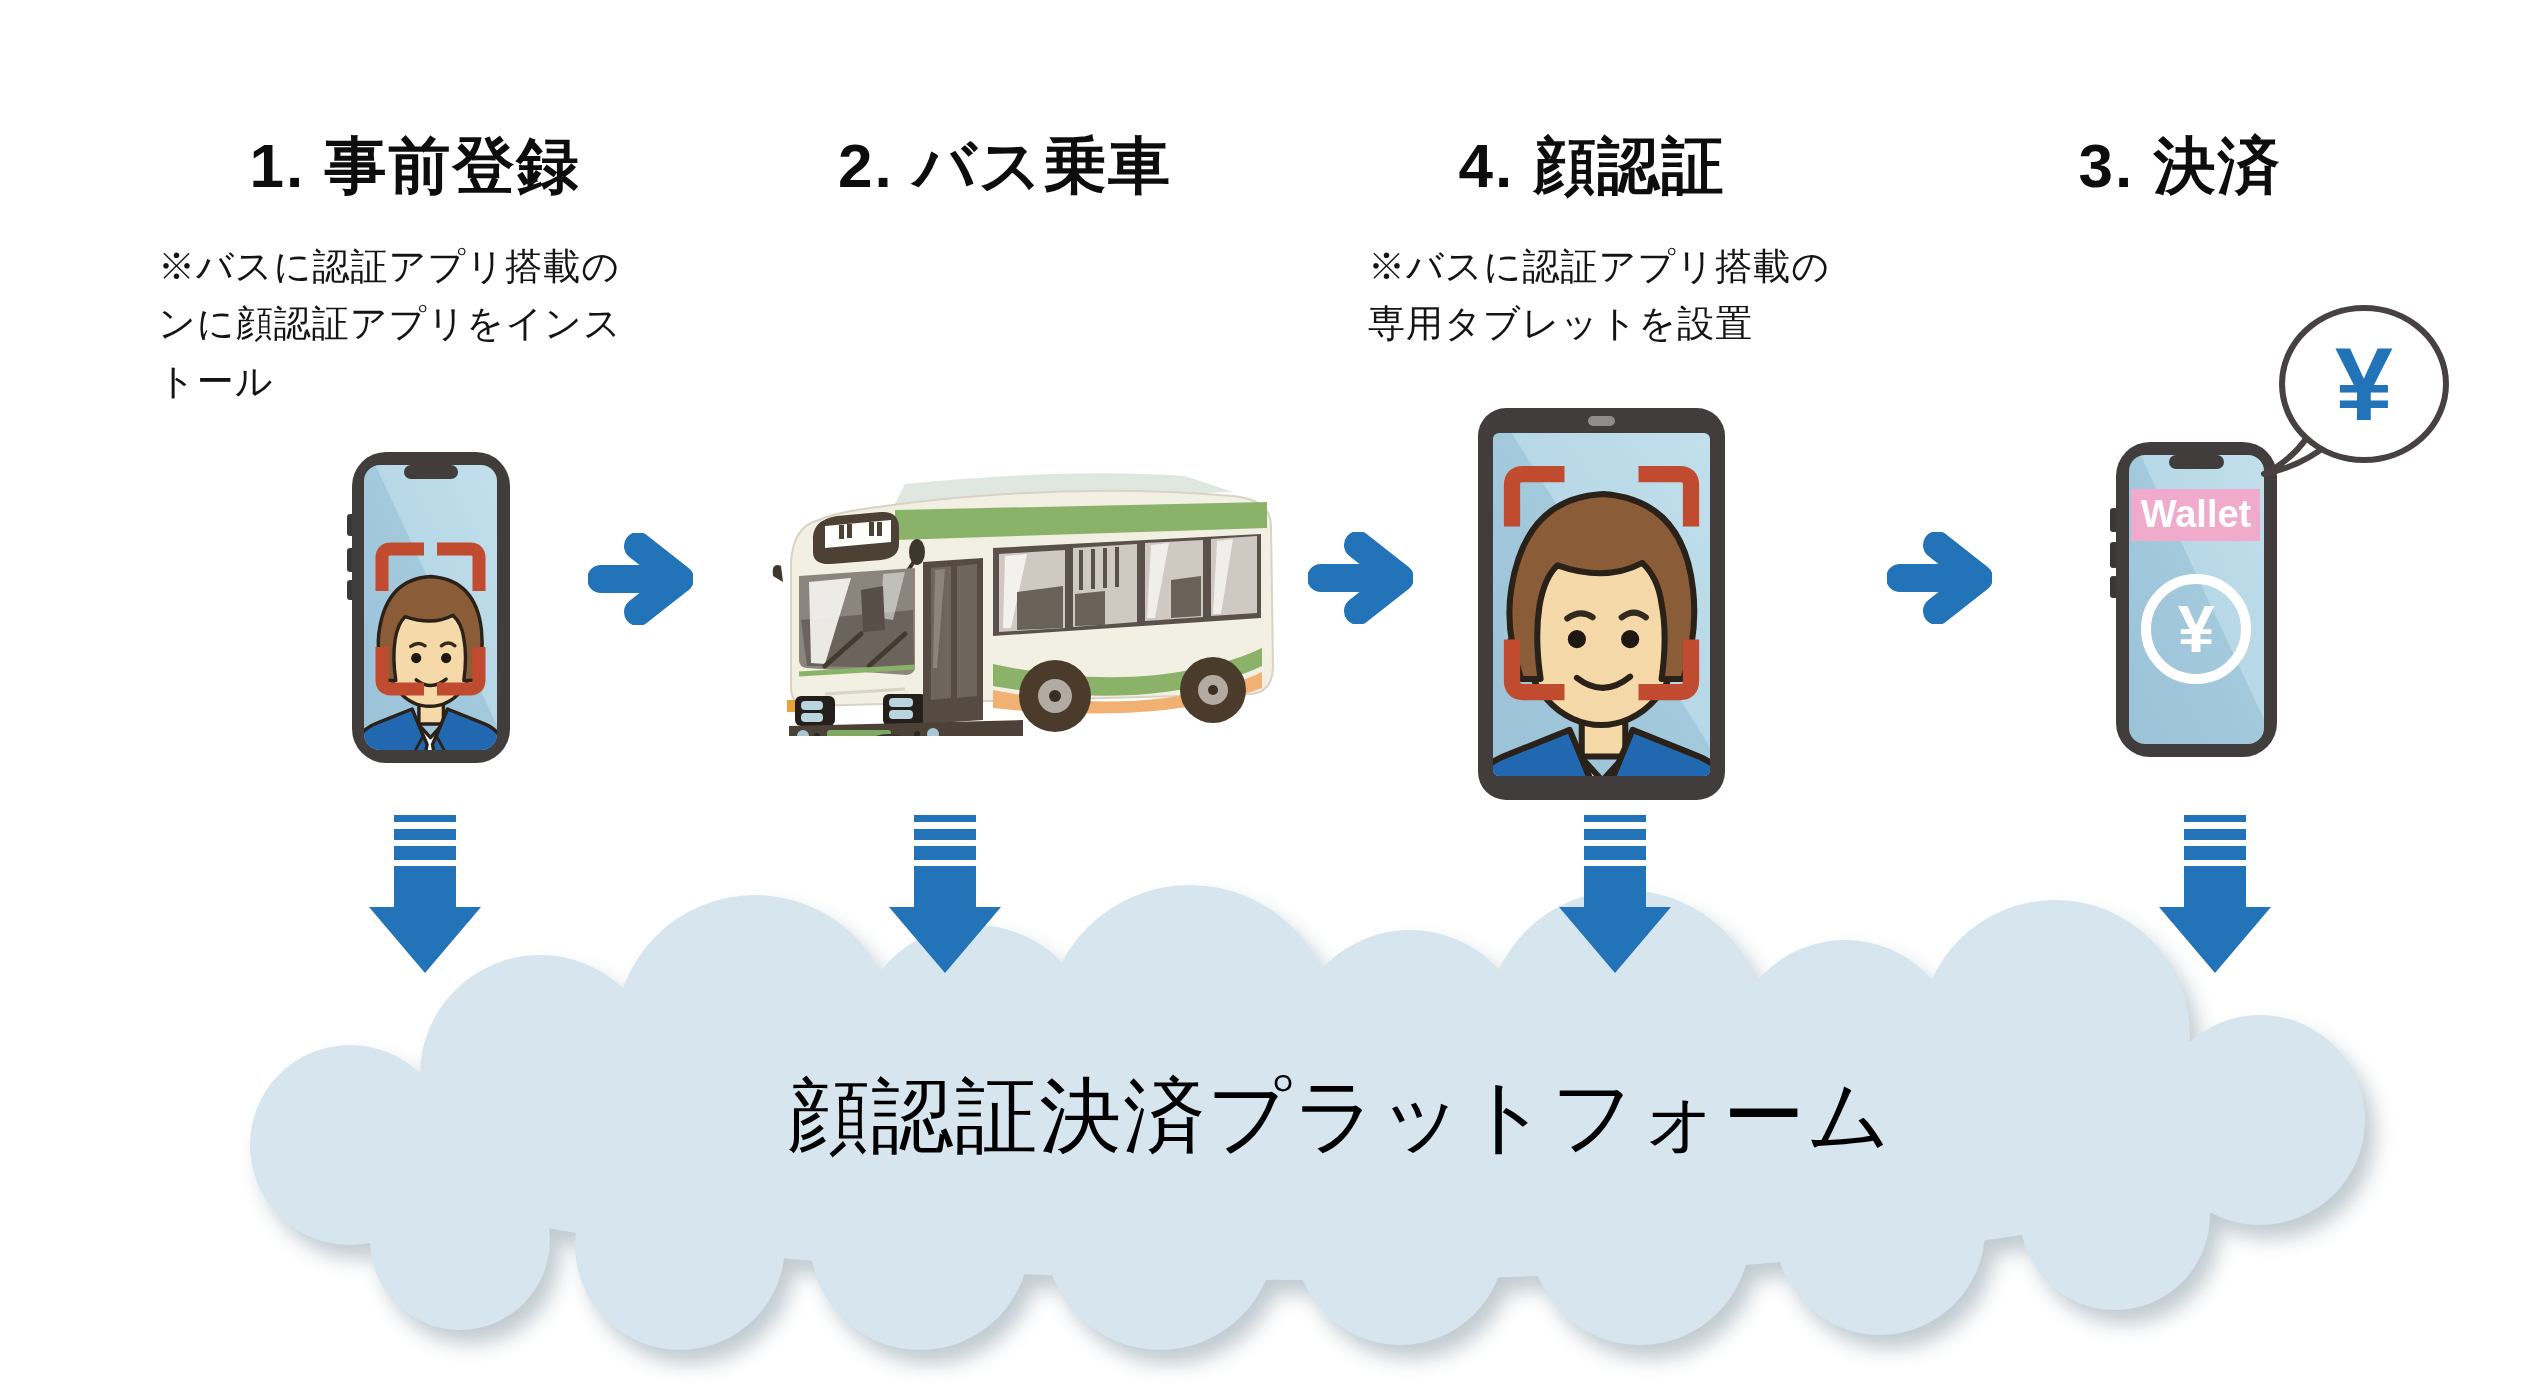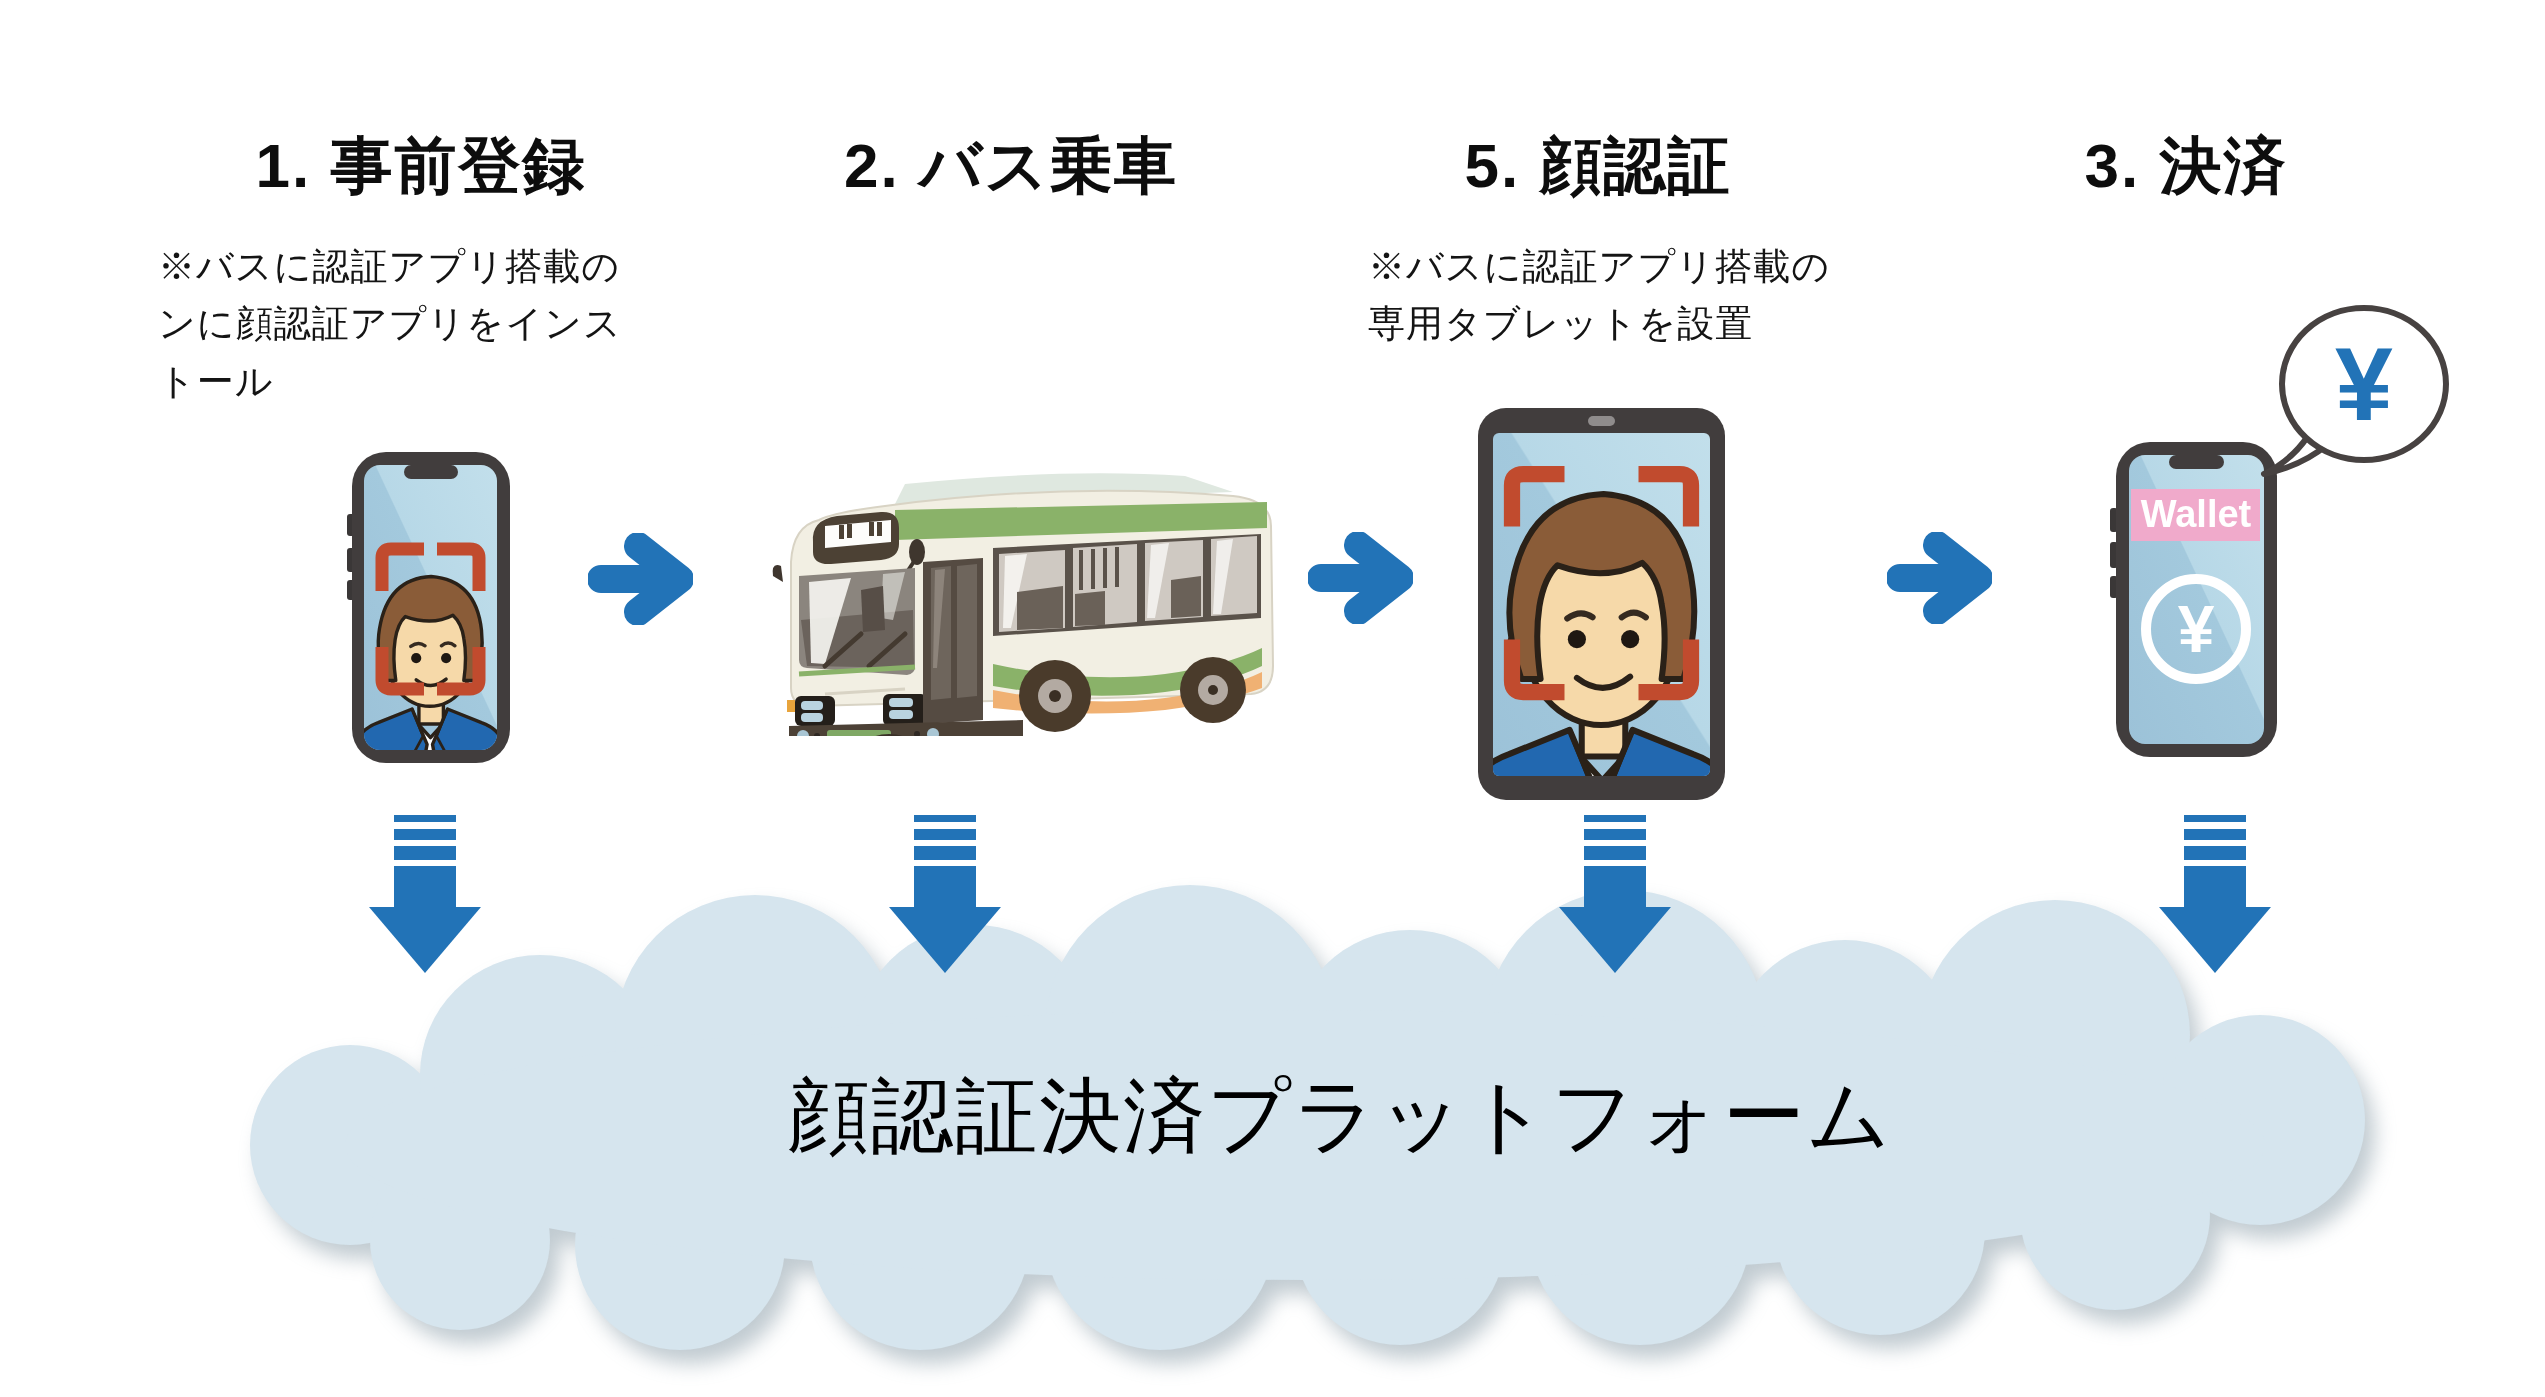--- a/index.html
+++ b/index.html
@@ -14,21 +14,20 @@
   .abs{position:absolute;}
   .step-title{
     position:absolute;
     top:124px;
     transform:translateX(-50%);
     font-size:62px;
     font-weight:700;
     letter-spacing:2px;
     white-space:nowrap;
     z-index:3;
-    margin-left:6px;
   }
   .step-note{
     position:absolute;
     font-size:37px;
     font-weight:400;
     line-height:1.55;
     letter-spacing:1px;
     white-space:pre-line;
     color:#141414;
     z-index:3;
@@ -90,21 +89,21 @@
         <path d="M0 312 L0 294 Q0 260 34 248 L84 228 L106 280 L100 312 Z" fill="#2268b0"></path>
         <path d="M220 312 L220 294 Q220 260 186 248 L136 228 L114 280 L120 312 Z" fill="#2268b0"></path>
         <path d="M84 228 L100 268 L88 290" fill="none" stroke-width="4"></path>
         <path d="M136 228 L120 268 L132 290" fill="none" stroke-width="4"></path>
       </g>
     </defs>
   </svg>
 
   <div class="step-title" style="left:415px">1. 事前登録</div>
   <div class="step-title" style="left:1005px">2. バス乗車</div>
-  <div class="step-title" style="left:1592px">5. 顔認証</div>
+  <div class="step-title" style="left:1592px">4. 顔認証</div>
   <div class="step-title" style="left:2180px">3. 決済</div>
 
   <div class="step-note" style="left:158px;top:238px;width:520px">※バスに認証アプリ搭載の
 ンに顔認証アプリをインス
 トール</div>
   <div class="step-note" style="left:1368px;top:238px;width:520px">※バスに認証アプリ搭載の
 専用タブレットを設置</div>
 
   <svg class="abs cloud-svg" style="left:200px;top:880px" width="2215" height="480" viewBox="0 0 2215 480">
     <g fill="#d6e5ee">

